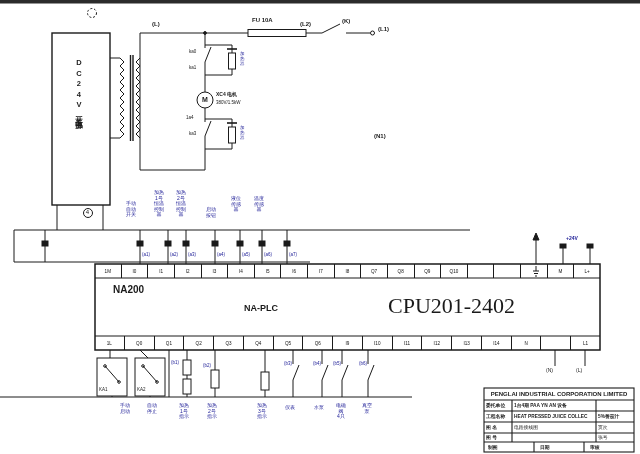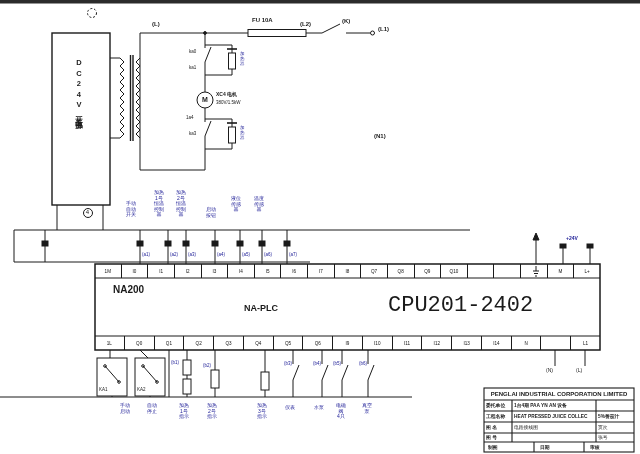--- a/index.html
+++ b/index.html
@@ -269,21 +269,21 @@
       <div class="cell">I12</div>
       <div class="cell">I13</div>
       <div class="cell">I14</div>
       <div class="cell">N</div>
       <div class="cell"></div>
       <div class="cell">L1</div>
     </div>
 
   <span class="t b" style="left:113px;top:284px;font-size:10px;">NA200</span>
   <span class="t b" style="left:244px;top:303px;font-size:9px;">NA-PLC</span>
-  <span class="t" style="left:388px;top:294px;font-size:22px;font-family:Liberation Mono, monospace;">CPU201-2402</span>
+  <span class="t" style="left:388px;top:294px;font-size:22px;font-family:Liberation Serif, serif;">CPU201-2402</span>
 
   <span class="t" style="left:99px;top:387px;font-size:4.5px;">KA1</span>
   <span class="t" style="left:137px;top:387px;font-size:4.5px;">KA2</span>
   <span class="t blue" style="left:171px;top:360px;font-size:4.5px;">(b1)</span>
   <span class="t blue" style="left:203px;top:363px;font-size:4.5px;">(b2)</span>
   <span class="t blue" style="left:284px;top:361px;font-size:4.5px;">(b3)</span>
   <span class="t blue" style="left:313px;top:361px;font-size:4.5px;">(b4)</span>
   <span class="t blue" style="left:333px;top:361px;font-size:4.5px;">(b5)</span>
   <span class="t blue" style="left:359px;top:361px;font-size:4.5px;">(b6)</span>
   <span class="t" style="left:546px;top:368px;font-size:5px;">(N)</span>

